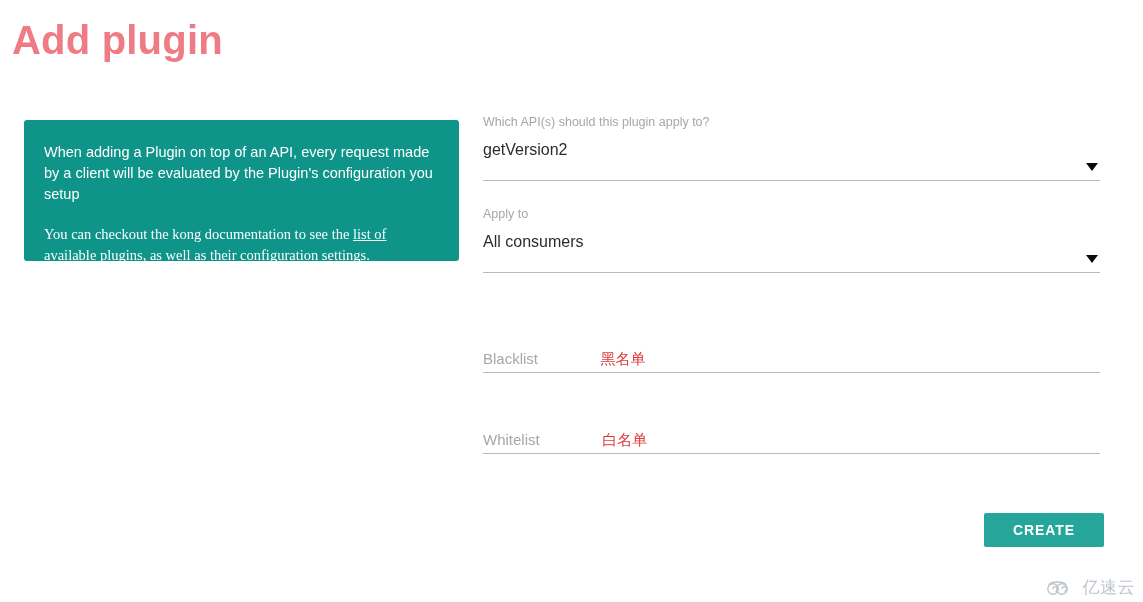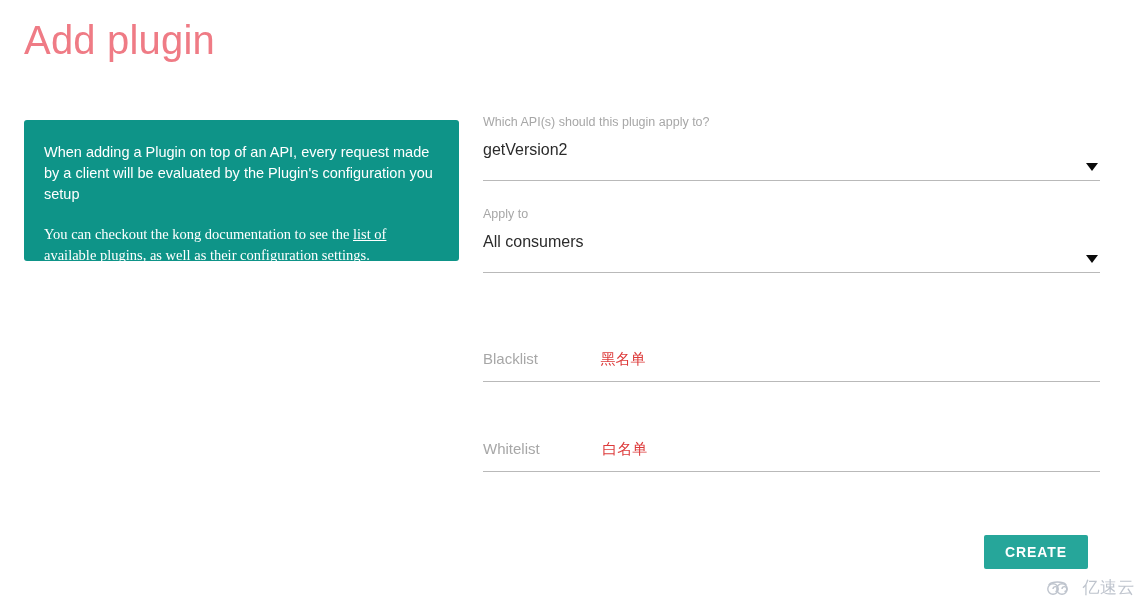--- a/index.html
+++ b/index.html
@@ -11,24 +11,24 @@
     height: 602px;
     background: #ffffff;
     font-family: "Liberation Sans", sans-serif;
     overflow: hidden;
     position: relative;
   }
 
   
   .page-title {
     position: absolute;
-    left: 24px;
+    left: 12px;
     top: 14px;
     font-size: 40px;
-    font-weight: 400;
+    font-weight: 700;
     color: #ef7b85;
     letter-spacing: 0.2px;
     line-height: 52px;
     white-space: nowrap;
   }
 
   
   .info-box {
     position: absolute;
     left: 24px;
@@ -92,21 +92,21 @@
     border-left: 6px solid transparent;
     border-right: 6px solid transparent;
     border-top: 8px solid #0a0a0a;
   }
 
   
   .field-list {
     margin-bottom: 25px;
   }
   .field-list .field-value-row {
-    padding-bottom: 10px;
+    padding-bottom: 1px;
     min-height: 24px;
   }
   .placeholder-label {
     display: inline-block;
     font-size: 15px;
     color: #a7a7a7;
     line-height: 24px;
     vertical-align: top;
   }
   .annotation {
@@ -119,22 +119,22 @@
     font-family: "DejaVu Sans", sans-serif;
   }
 
   .spacer-blacklist { height: 49px; }
   .spacer-whitelist { height: 30px; }
 
   
   .create-btn {
     position: absolute;
     left: 984px;
-    top: 535px;
-    width: 104px;
+    top: 513px;
+    width: 120px;
     height: 34px;
     background: #26a69a;
     color: #ffffff;
     border: none;
     border-radius: 2px;
     font-size: 14px;
     font-weight: 700;
     letter-spacing: 0.9px;
     font-family: "Liberation Sans", sans-serif;
     cursor: pointer;

